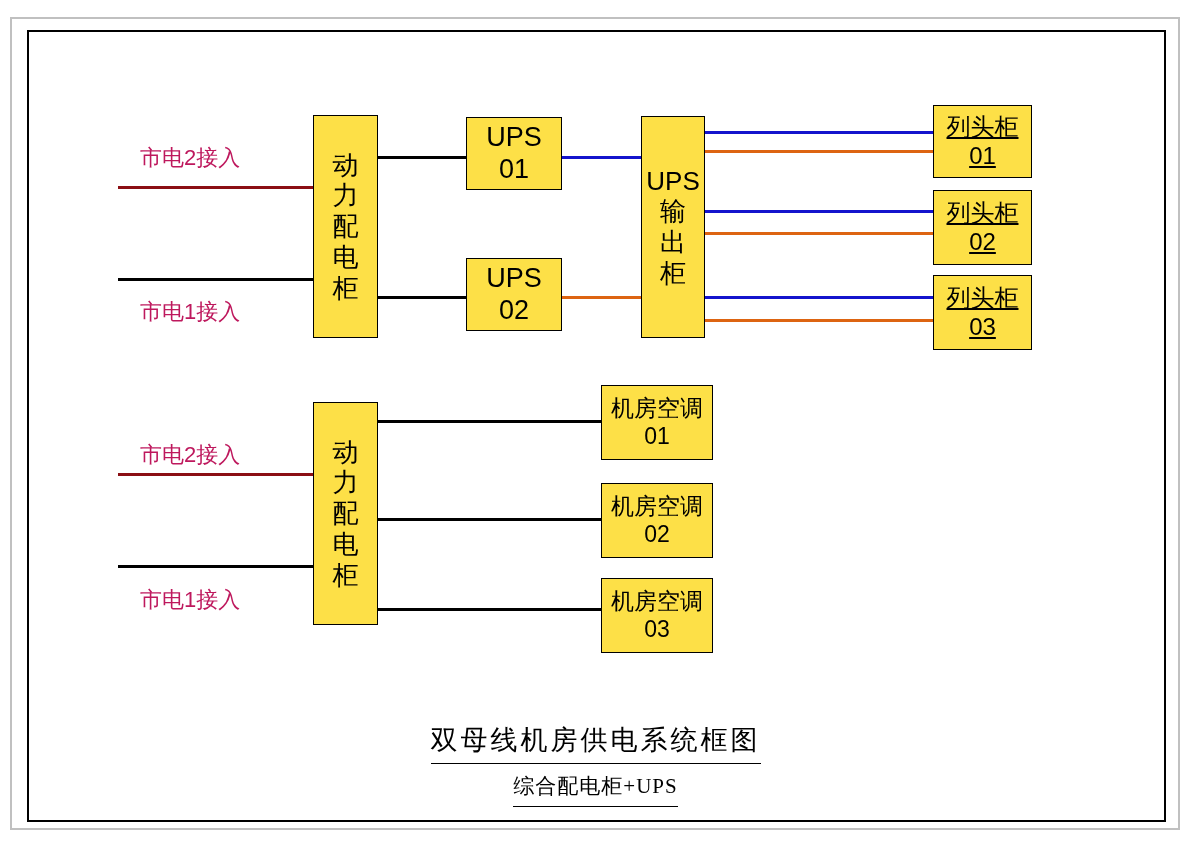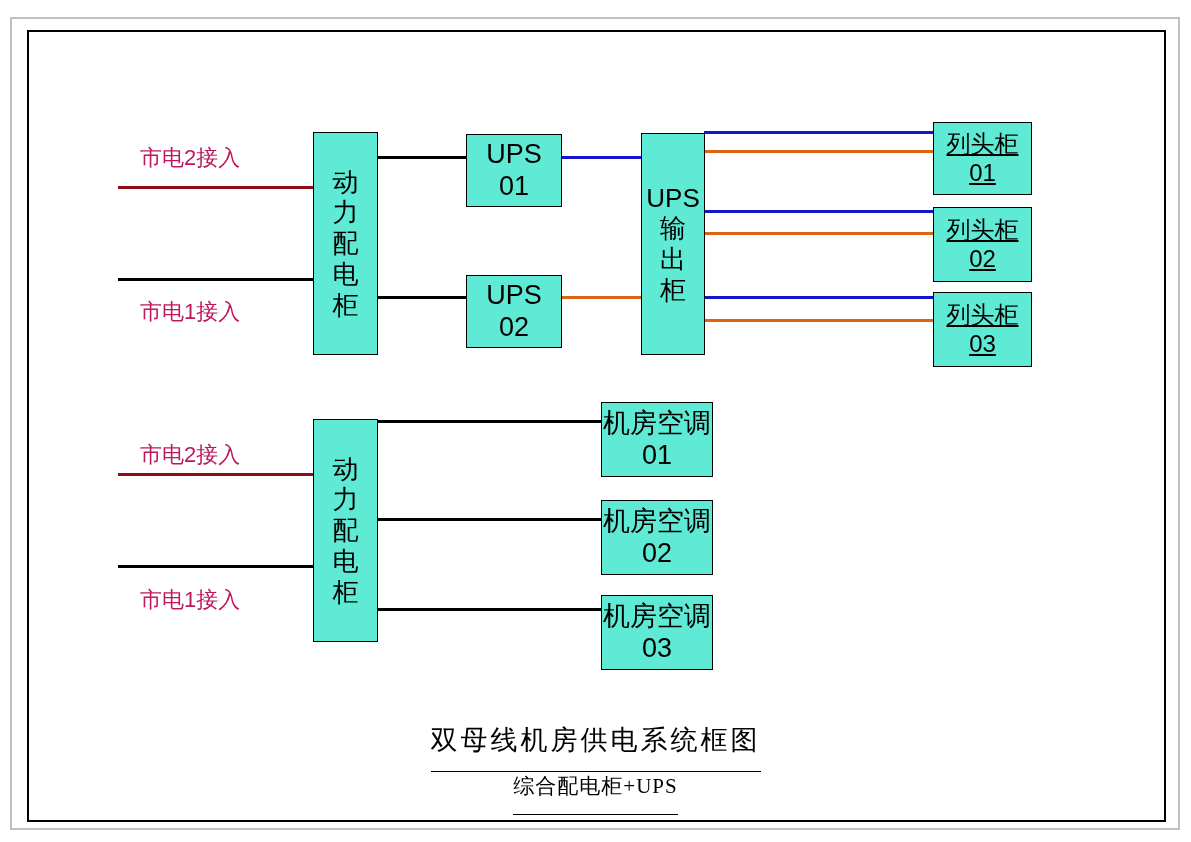--- a/index.html
+++ b/index.html
@@ -34,38 +34,37 @@
     width: 1139px;
     height: 792px;
     border: 2px solid #000000;
     box-sizing: border-box;
   }
   
   .node {
     position: absolute;
     border: 1.6px solid #000000;
     box-sizing: border-box;
-    background: #5eead4;
+    background: #fde047;
     display: flex;
     flex-direction: column;
     align-items: center;
     justify-content: center;
     color: #000000;
     z-index: 5;
-    margin-top: 17px;
   }
   .node .ln {
     display: block;
     line-height: 1.18;
     white-space: nowrap;
   }
   
   .node-h { font-size: 27px; }
   .node-h.small { font-size: 24px; text-decoration: underline; }
-  .node-h.ac { font-size: 27px; }
+  .node-h.ac { font-size: 23px; }
   .node-v-mixed {
     font-size: 26px;
     display: flex;
     flex-direction: column;
     align-items: center;
     justify-content: center;
     line-height: 1.05;
   }
   .node-v-mixed .ln { white-space: nowrap; }
   
@@ -93,21 +92,21 @@
     width: 100%;
     text-align: center;
     left: 0;
     color: #000000;
     font-family: "Liberation Serif", "DejaVu Serif", serif;
   }
   .title-main { font-size: 27px; letter-spacing: 3px; }
   .title-sub  { font-size: 21px; letter-spacing: 1px; text-align: center; }
   .title-main span, .title-sub span {
     border-bottom: 1.5px solid #000000;
-    padding-bottom: 16px;
+    padding-bottom: 8px;
   }
 </style>
 </head>
 <body>
 
 <div id="canvas">
 
   <div class="outer-frame"></div>
   <div class="inner-frame"></div>
 

